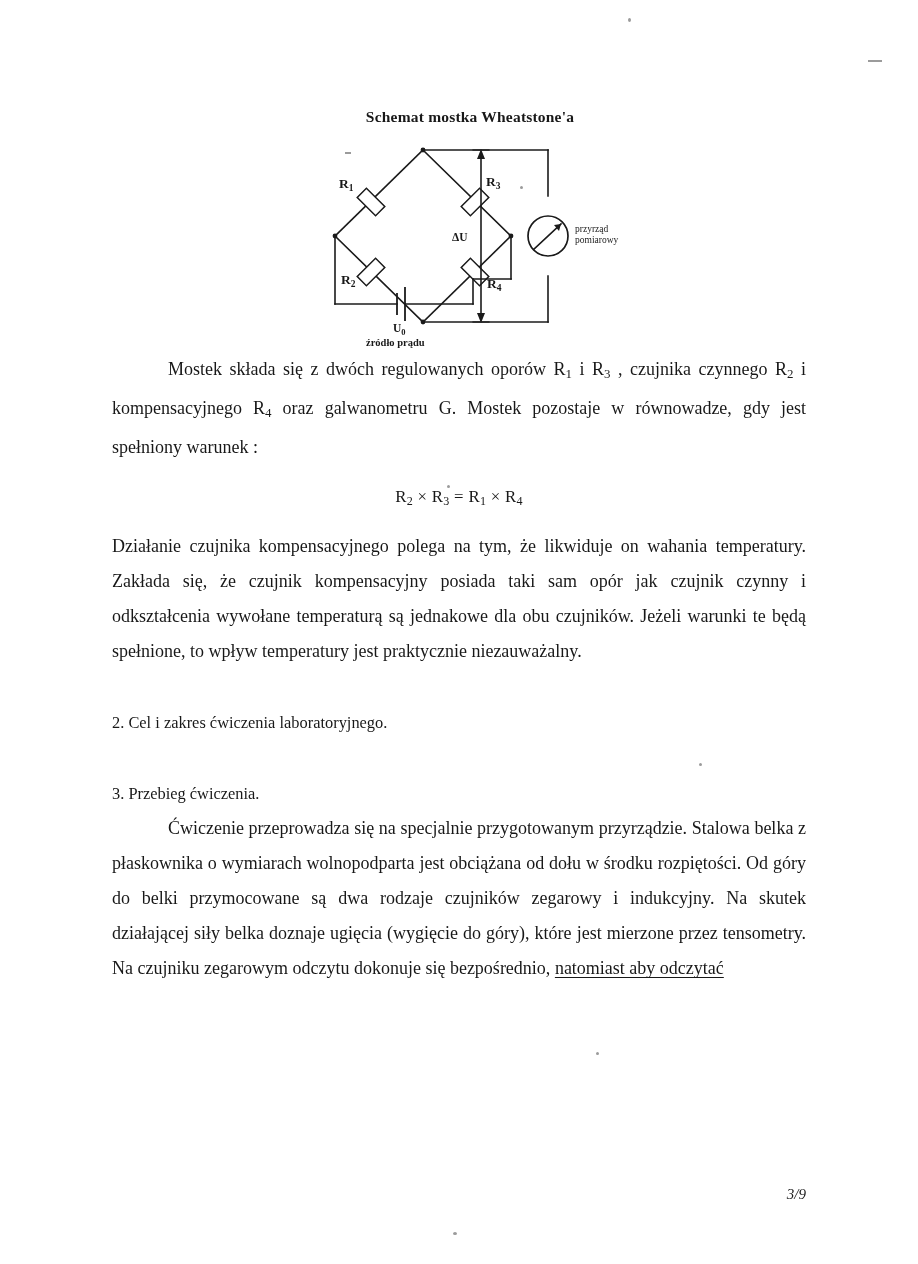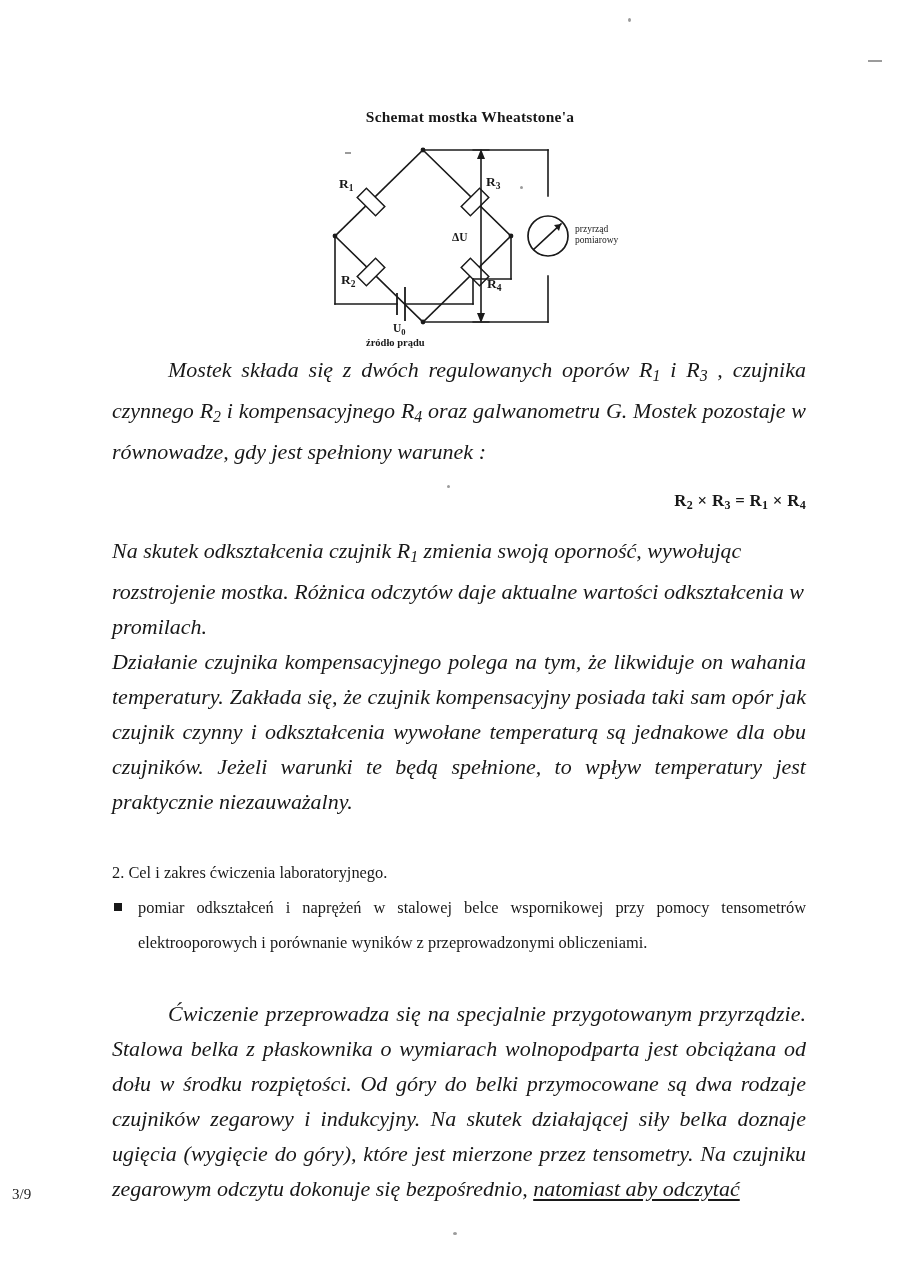--- a/index.html
+++ b/index.html
@@ -53,34 +53,33 @@
 
   
   .body {
     position: absolute;
     left: 112px;
     top: 352px;
     width: 694px;
   }
   p.t {
     margin: 0;
-    font-size: 22px;
+    font-size: 18px;
     line-height: 35px;
     text-align: justify;
     text-justify: inter-word;
-    font-style: italic;
   }
   p.t.indent { text-indent: 56px; }
   p.t.noj { text-align: left; }
 
   .formula {
     margin: 14px 0 10px 0;
-    text-align: right;
+    text-align: center;
     font-size: 16.8px;
-    font-weight: 700;
+    font-weight: 400;
     line-height: 35px;
     letter-spacing: 0.3px;
   }
 
   h3.sec {
     margin: 0;
     font-size: 16.4px;
     font-weight: 400;
     line-height: 35px;
     text-align: left;
@@ -115,26 +114,27 @@
   }
 
   .uline {
     text-decoration: underline;
     text-underline-offset: 3px;
   }
 
   
   .footer {
     position: absolute;
-    left: 12px;
+    left: 0;
     top: 1186px;
     width: 806px;
-    text-align: left;
+    text-align: right;
     font-size: 15px;
     font-family: "Liberation Serif", "DejaVu Serif", serif;
+    font-style: italic;
   }
 </style>
 </head>
 <body>
 
 <div class="page">
 
   <div class="figure-block">
     <div class="fig-title">Schemat mostka Wheatstone'a</div>
 
@@ -213,34 +213,33 @@
 
     <div class="formula"><span>R</span><sub>2</sub>
       <span>×</span>
       <span>R</span><sub>3</sub>
       <span>=</span>
       <span>R</span><sub>1</sub>
       <span>×</span>
       <span>R</span><sub>4</sub>
     </div>
 
-    <p class="t noj"><span>Na skutek odkształcenia czujnik R</span><sub>1</sub><span> zmienia swoją oporność, wywołując rozstrojenie mostka. Różnica odczytów daje aktualne wartości odkształcenia w promilach.</span></p>
 
     <p class="t">Działanie czujnika kompensacyjnego polega na tym, że likwiduje on wahania temperatury. Zakłada się, że czujnik kompensacyjny posiada taki sam opór jak czujnik czynny i odkształcenia wywołane temperaturą są jednakowe dla obu czujników. Jeżeli warunki te będą spełnione, to wpływ temperatury jest praktycznie niezauważalny.</p>
 
     <div class="gap-lg"></div>
 
     <h3 class="sec">2. Cel i zakres ćwiczenia laboratoryjnego.</h3>
 
     <ul class="bullets">
-      <li><span class="sq"></span><span>pomiar odkształceń i naprężeń w stalowej belce wspornikowej przy pomocy tensometrów elektrooporowych i porównanie wyników z przeprowadzonymi obliczeniami.</span></li>
     </ul>
 
     <div class="gap-lg"></div>
 
+    <h3 class="sec">3. Przebieg ćwiczenia.</h3>
 
     <p class="t indent"><span>Ćwiczenie przeprowadza się na specjalnie przygotowanym przyrządzie. Stalowa belka z płaskownika o wymiarach wolnopodparta jest obciążana od dołu w środku rozpiętości. Od góry do belki przymocowane są dwa rodzaje czujników zegarowy i indukcyjny. Na skutek działającej siły belka doznaje ugięcia (wygięcie do góry), które jest mierzone przez tensometry. Na czujniku zegarowym odczytu dokonuje się bezpośrednio, </span><span class="uline">natomiast aby odczytać</span></p>
   </div>
 
   <div class="footer">
     <span>3/9</span>
   </div>
 
   <div class="speck" style="left:628px;top:18px;width:3px;height:4px;"></div>
   <div class="speck" style="left:868px;top:60px;width:14px;height:2px;border-radius:0;"></div>

